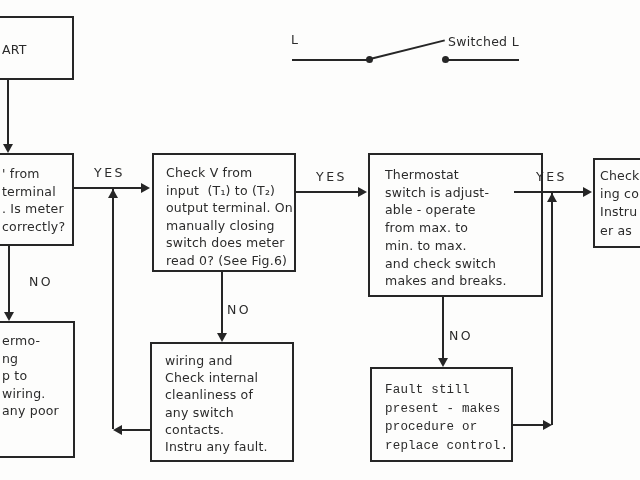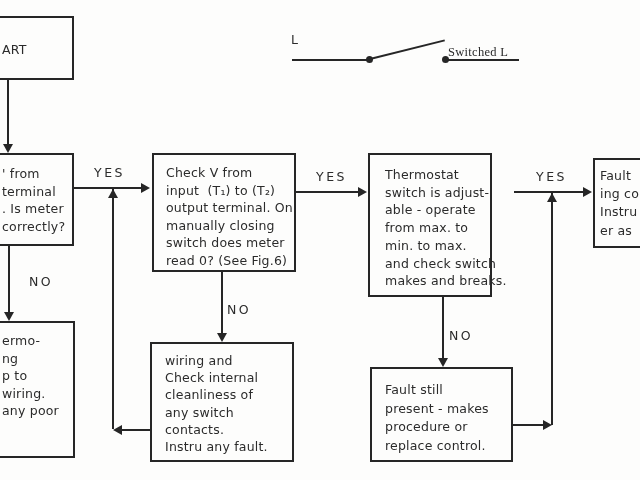--- a/index.html
+++ b/index.html
@@ -52,35 +52,35 @@
     <div class="lines" style="left:12px;top:9px;line-height:17.5px;">
       <span class="tl">Check V from</span>
       <span class="tl">input  (T₁) to (T₂)</span>
       <span class="tl">output terminal. On</span>
       <span class="tl">manually closing</span>
       <span class="tl">switch does meter</span>
       <span class="tl">read 0? (See Fig.6)</span>
     </div>
   </div>
 
-  <div class="node" style="left:368px;top:153px;width:124px;height:144px;">
+  <div class="node" style="left:368px;top:153px;width:175px;height:144px;">
     <div class="lines" style="left:15px;top:11px;line-height:17.7px;">
       <span class="tl">Thermostat</span>
       <span class="tl">switch is adjust-</span>
       <span class="tl">able - operate</span>
       <span class="tl">from max. to</span>
       <span class="tl">min. to max.</span>
       <span class="tl">and check switch</span>
       <span class="tl">makes and breaks.</span>
     </div>
   </div>
 
   <div class="node" style="left:593px;top:158px;width:120px;height:90px;">
     <div class="lines" style="left:5px;top:7px;line-height:18.2px;">
-      <span class="tl">Fault</span>
+      <span class="tl">Check</span>
       <span class="tl">ing co</span>
       <span class="tl">Instru</span>
       <span class="tl">er as</span>
     </div>
   </div>
 
   <div class="node" style="left:-50px;top:321px;width:125px;height:137px;">
     <div class="lines" style="left:50px;top:9px;line-height:17.5px;">
       <span class="tl">ermo-</span>
       <span class="tl">ng</span>
@@ -94,38 +94,38 @@
     <div class="lines" style="left:13px;top:8px;line-height:17.2px;">
       <span class="tl">wiring and</span>
       <span class="tl">Check internal</span>
       <span class="tl">cleanliness of</span>
       <span class="tl">any switch</span>
       <span class="tl">contacts.</span>
       <span class="tl">Instru any fault.</span>
     </div>
   </div>
 
-  <div class="node" style="left:370px;top:367px;width:143px;height:95px;">
+  <div class="node" style="left:370px;top:367px;width:143px;height:95px;font-family:Liberation Mono, monospace;">
     <div class="lines" style="left:13px;top:12px;line-height:18.5px;">
       <span class="tl">Fault still</span>
       <span class="tl">present - makes</span>
       <span class="tl">procedure or</span>
       <span class="tl">replace control.</span>
     </div>
   </div>
 
   <div class="lbl" style="left:94px;top:165px;">YES</div>
   <div class="lbl" style="left:29px;top:274px;">NO</div>
   <div class="lbl" style="left:316px;top:169px;">YES</div>
   <div class="lbl" style="left:227px;top:302px;">NO</div>
   <div class="lbl" style="left:536px;top:169px;">YES</div>
   <div class="lbl" style="left:449px;top:328px;">NO</div>
 
   <div class="lbl plain" style="left:291px;top:32px;letter-spacing:0;">L</div>
-  <div class="lbl plain" style="left:448px;top:45px;letter-spacing:0.3px;font-family:Liberation Serif, serif;">Switched L</div>
+  <div class="lbl plain" style="left:448px;top:34px;letter-spacing:0.3px;">Switched L</div>
   <div class="hline" style="left:292px;top:59px;width:78px;"></div>
   <div class="diag" style="left:370px;top:58px;width:77px;transform:rotate(-14deg);"></div>
   <div class="hline" style="left:445px;top:59px;width:74px;"></div>
   <div class="dot" style="left:366px;top:56px;"></div>
   <div class="dot" style="left:442px;top:56px;"></div>
 
   <div class="vline" style="left:7px;top:80px;height:66px;"></div>
   <div class="arr arr-d" style="left:3px;top:144px;"></div>
 
   <div class="hline" style="left:73px;top:187px;width:69px;"></div>

